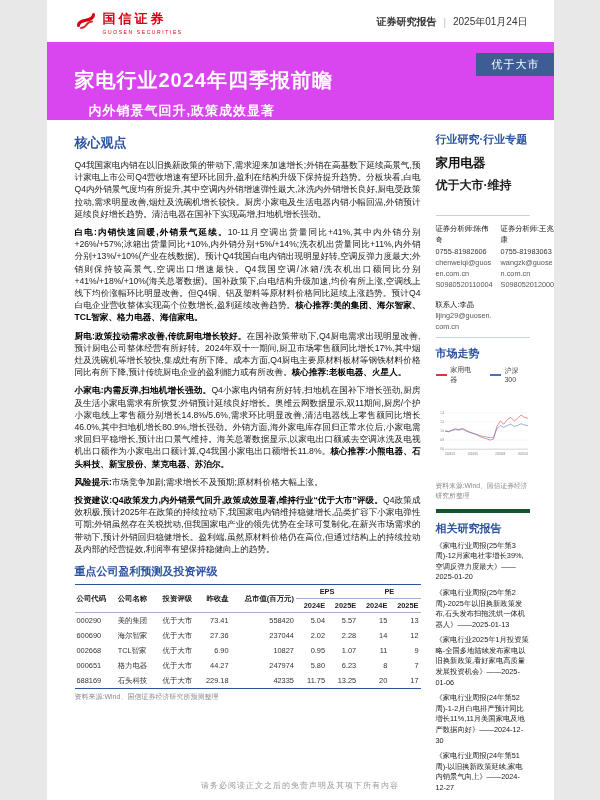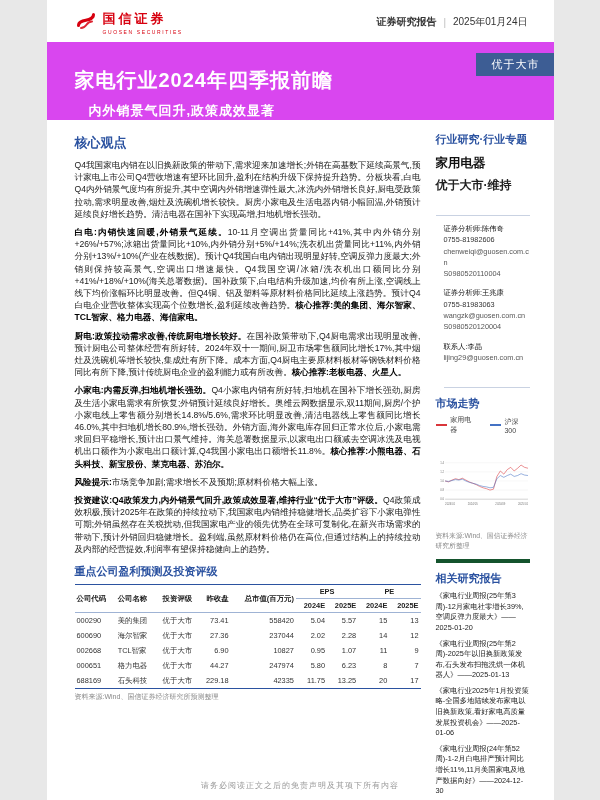--- a/index.html
+++ b/index.html
@@ -37,21 +37,21 @@
   table.kc thead { border-top:1.4px solid #2b52a0; }
   table.kc td { padding:2.5px 2px; }
   table.kc tbody tr:last-child td { border-bottom:1.2px solid #2b52a0; }
   .ta-l { text-align:left; } .ta-r { text-align:right; } .ta-c { text-align:center; }
   .src { font-size:7px; color:#888; margin-top:3px; }
 
   
   .side-label { color:#2b52a0; font-weight:bold; font-size:11px; padding-bottom:4px; }
   .industry { font-weight:bold; font-size:12.5px; color:#111; margin:4px 0 5px; }
   .rating-line { font-size:12px; color:#222; font-weight:bold; padding-bottom:21px; border-bottom:1px solid #c9d2e2; margin-bottom:7px; }
-  .analysts { display:grid; grid-template-columns:1fr; column-gap:8px; row-gap:8px; font-size:7.3px; color:#333; line-height:1.55; padding-bottom:24px; border-bottom:1px solid #c9d2e2;margin-left:8px; }
+  .analysts { display:grid; grid-template-columns:1fr 1fr; column-gap:8px; row-gap:8px; font-size:7.3px; color:#333; line-height:1.55; padding-bottom:4px; border-bottom:1px solid #c9d2e2; }
   .an .nm { color:#111; }
   .an .em { color:#555; word-break:break-all; }
   .an .ct { color:#555; }
   .mkt-h { color:#2b52a0; font-weight:bold; font-size:11px; margin:8px 0 4px; }
   .legend { display:flex; justify-content:center; gap:12px; font-size:7px; color:#444; margin-bottom:2px; }
   .legend .it { display:flex; align-items:center; gap:3px; }
   .legend .sw { display:inline-block; width:12px; height:2px; }
   .chart-src { font-size:6.8px; color:#888; margin:2px 0 8px; }
   .rep-h { color:#2b52a0; font-weight:bold; font-size:11px; padding-top:8px; border-top:4px solid #14532d; margin-bottom:5px; }
   .rep-item { font-size:7.3px; color:#222; line-height:1.45; margin-bottom:5px; }

